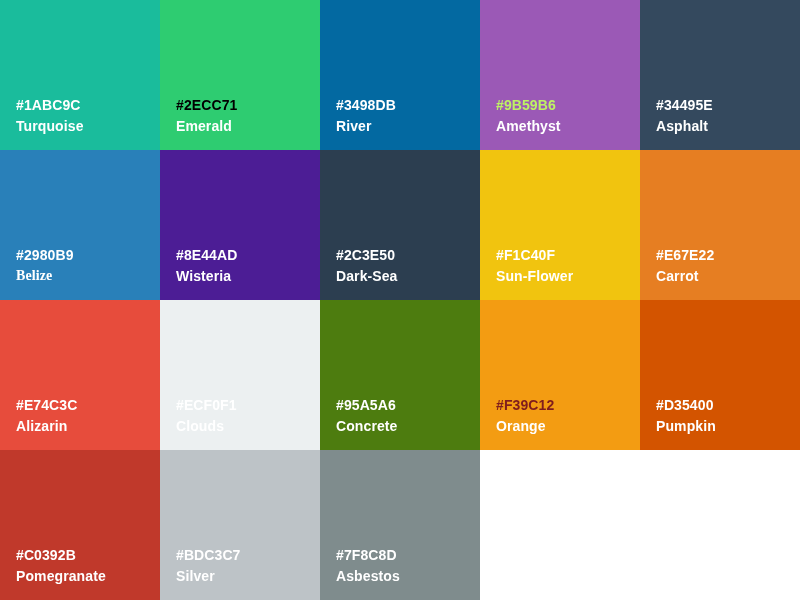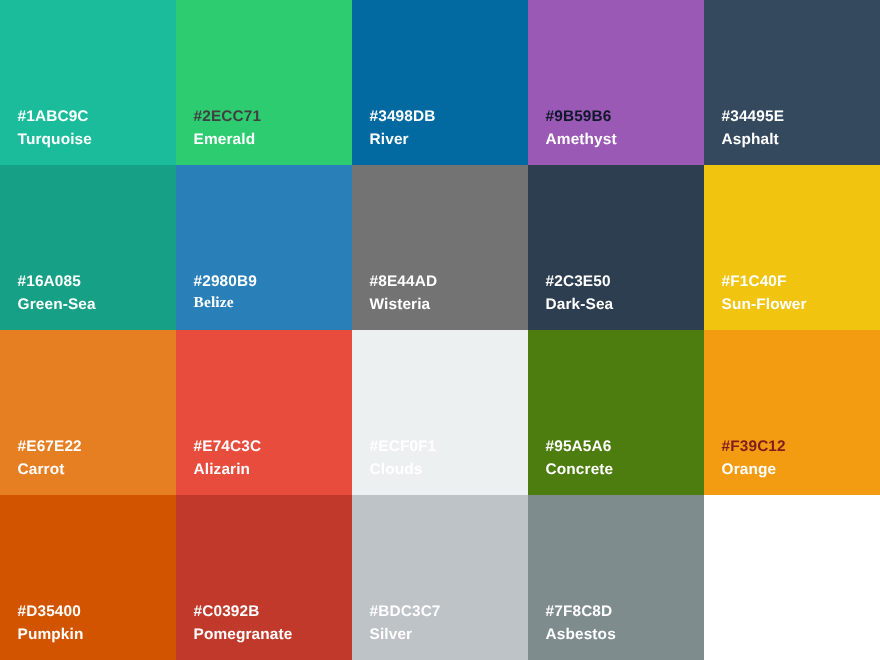--- a/index.html
+++ b/index.html
@@ -61,55 +61,49 @@
 
 <div id="palette-grid">
     <div class="swatch" style="background-color: rgb(26, 188, 156);">
       <div class="swatch-labels">
         <span class="swatch-hex" style="color: rgb(255, 255, 255);">#1ABC9C</span>
         <span class="swatch-name" style="color: rgb(255, 255, 255);">Turquoise</span>
       </div>
     </div>
     <div class="swatch" style="background-color: rgb(46, 204, 113);">
       <div class="swatch-labels">
-        <span class="swatch-hex" style="color: #404040;">#2ECC71</span>
+        <span class="swatch-hex" style="color: #000000;">#2ECC71</span>
         <span class="swatch-name" style="color: rgb(255, 255, 255);">Emerald</span>
       </div>
     </div>
     <div class="swatch" style="background-color: #0369a1;">
       <div class="swatch-labels">
         <span class="swatch-hex" style="color: rgb(255, 255, 255);">#3498DB</span>
         <span class="swatch-name" style="color: rgb(255, 255, 255);">River</span>
       </div>
     </div>
     <div class="swatch" style="background-color: rgb(155, 89, 182);">
       <div class="swatch-labels">
-        <span class="swatch-hex" style="color: #0f172a;">#9B59B6</span>
+        <span class="swatch-hex" style="color: #bef264;">#9B59B6</span>
         <span class="swatch-name" style="color: rgb(255, 255, 255);">Amethyst</span>
       </div>
     </div>
     <div class="swatch" style="background-color: rgb(52, 73, 94);">
       <div class="swatch-labels">
         <span class="swatch-hex" style="color: rgb(255, 255, 255);">#34495E</span>
         <span class="swatch-name" style="color: rgb(255, 255, 255);">Asphalt</span>
       </div>
     </div>
-    <div class="swatch" style="background-color: rgb(22, 160, 133);">
-      <div class="swatch-labels">
-        <span class="swatch-hex" style="color: rgb(255, 255, 255);">#16A085</span>
-        <span class="swatch-name" style="color: rgb(255, 255, 255);">Green-Sea</span>
-      </div>
-    </div>
     <div class="swatch" style="background-color: rgb(41, 128, 185);">
       <div class="swatch-labels">
         <span class="swatch-hex" style="color: rgb(255, 255, 255);">#2980B9</span>
         <span class="swatch-name" style="color: rgb(255, 255, 255); font-family: Liberation Serif, serif;">Belize</span>
       </div>
     </div>
-    <div class="swatch" style="background-color: #737373;">
+    <div class="swatch" style="background-color: #4c1d95;">
       <div class="swatch-labels">
         <span class="swatch-hex" style="color: rgb(255, 255, 255);">#8E44AD</span>
         <span class="swatch-name" style="color: rgb(255, 255, 255);">Wisteria</span>
       </div>
     </div>
     <div class="swatch" style="background-color: rgb(44, 62, 80);">
       <div class="swatch-labels">
         <span class="swatch-hex" style="color: rgb(255, 255, 255);">#2C3E50</span>
         <span class="swatch-name" style="color: rgb(255, 255, 255);">Dark-Sea</span>
       </div>

